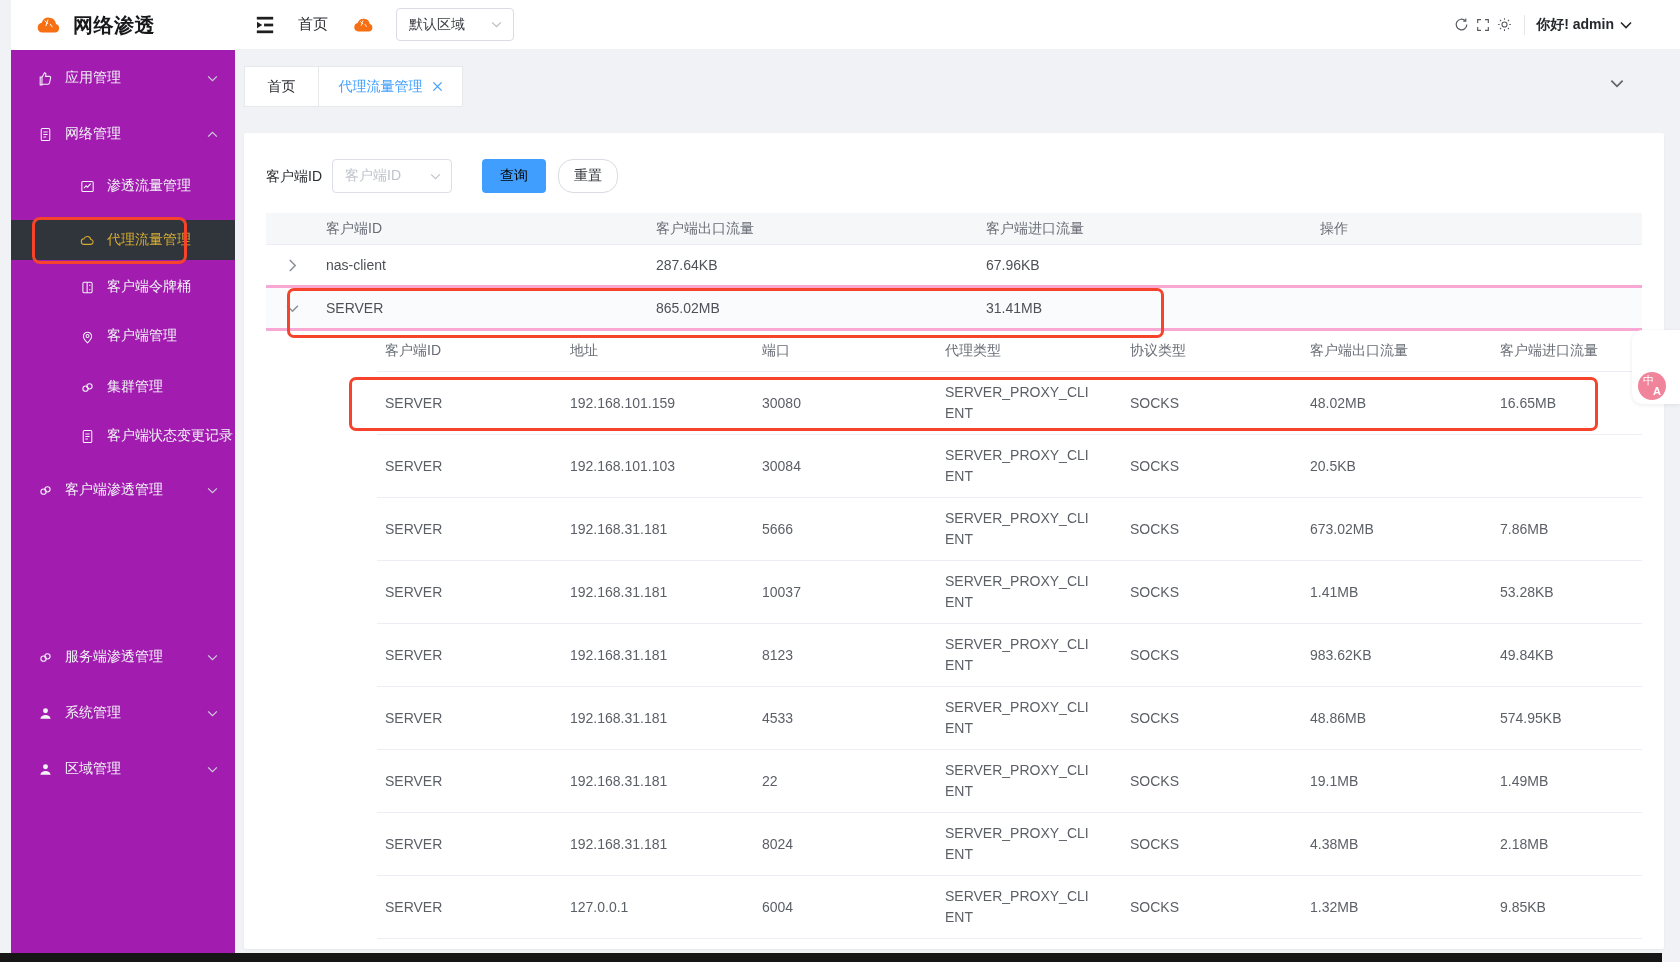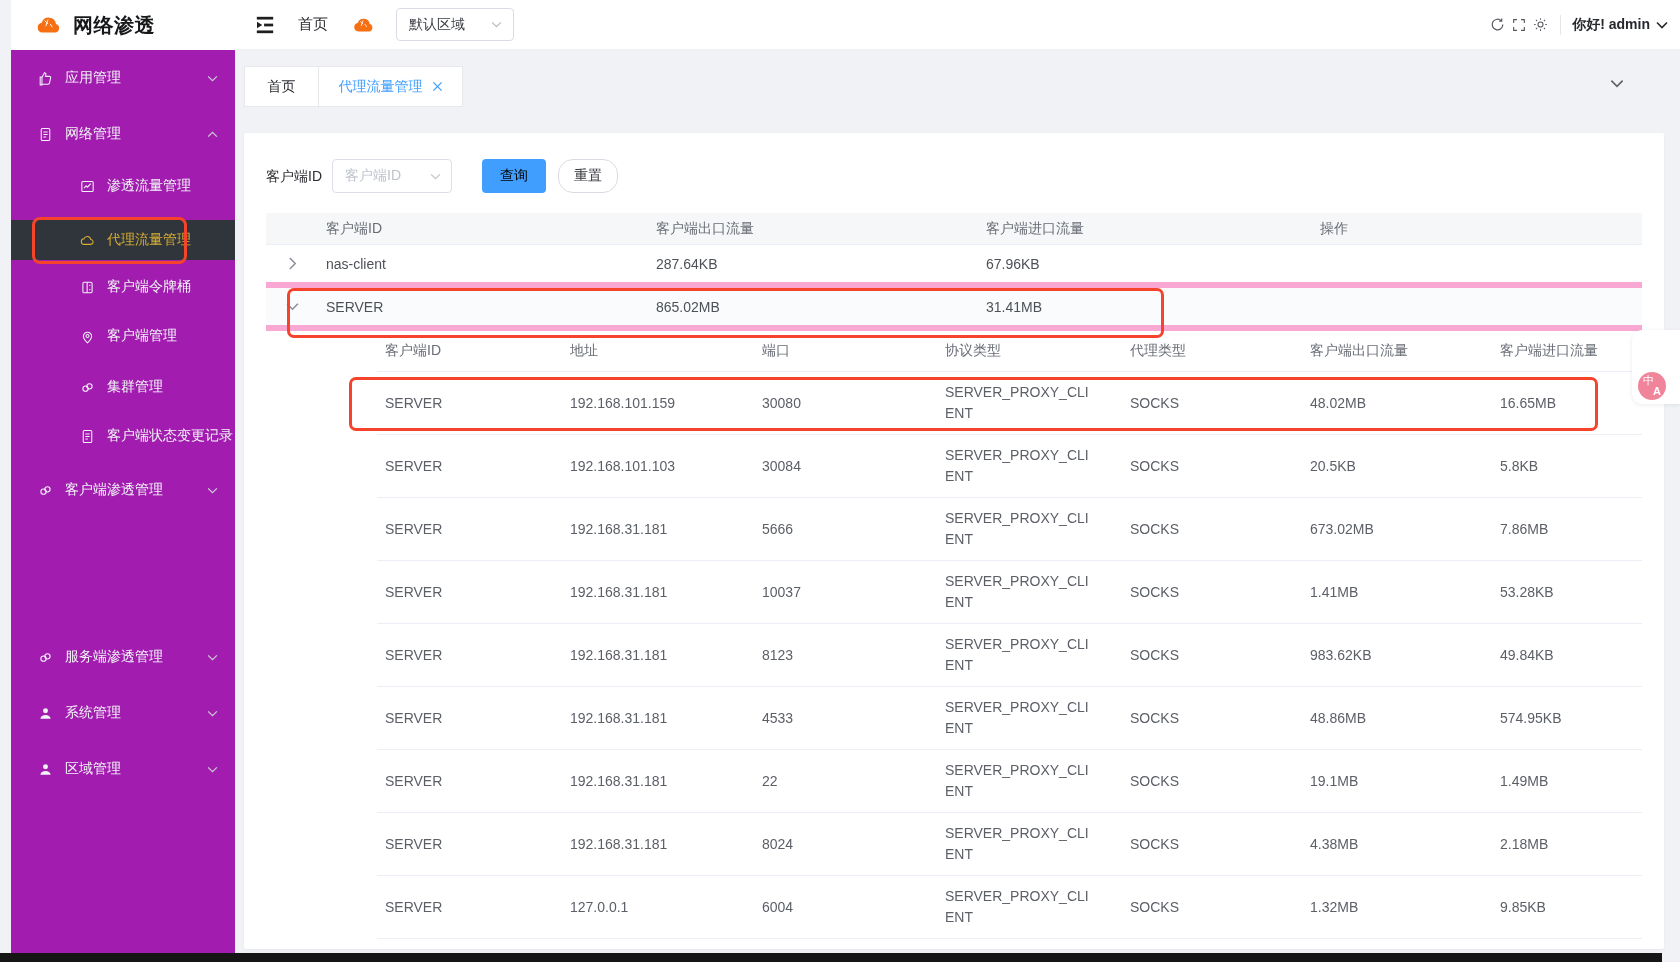--- a/index.html
+++ b/index.html
@@ -26,21 +26,21 @@
 
   
   .topbar { position:absolute; left:224px; top:0; width:1456px; height:50px; background:#fff;
     border-bottom:1px solid #f0f1f3; display:flex; align-items:center; z-index:1; }
   .fold-btn { margin-left:30px; cursor:pointer; }
   .crumb { margin-left:22px; font-size:15px; color:#2b2d31; cursor:pointer; }
   .mini-cloud { margin-left:22px; }
   .region-select { margin-left:20px; width:118px; height:33px; border:1px solid #d9dce3; border-radius:4px;
     display:flex; align-items:center; justify-content:space-between; padding:0 11px 0 12px;
     font-size:14px; color:#3a3d42; background:#fff; cursor:pointer; }
-  .top-right { margin-left:auto; display:flex; align-items:center; gap:5px; padding-right:12px; }
+  .top-right { margin-left:auto; display:flex; align-items:center; gap:5px; padding-right:48px; }
   .top-icon { color:#55585e; cursor:pointer; }
   .v-div { width:1px; height:20px; background:#e4e6ea; margin:0 6px; }
   .greeting { font-size:14px; font-weight:bold; color:#26282c; cursor:pointer; display:flex; align-items:center; gap:6px; }
 
   
   .tabbar { position:absolute; left:244px; top:66px; height:41px; display:flex; z-index:1; }
   .tab { height:41px; background:#fff; border:1px solid #e6e8ec; display:flex; align-items:center;
     justify-content:center; font-size:14px; color:#2b2d31; cursor:pointer; }
   .tab.first { width:75px; }
   .tab.active { width:144px; border-left:none; color:#409eff; gap:9px; }
@@ -60,21 +60,21 @@
     font-family:inherit; }
   .btn-plain { position:absolute; left:314px; top:26px; width:60px; height:34px; background:#fff;
     color:#33363b; font-size:14px; border:1px solid #d9dce3; border-radius:15px; cursor:pointer;
     font-family:inherit; }
 
   
   .otable { position:absolute; left:22px; top:80px; width:1376px; }
   .o-row { display:grid; grid-template-columns:52px 330px 330px 334px 330px; align-items:stretch; }
   .o-head { height:32px; background:#f6f7f9; border-bottom:1px solid #ebeef5; }
   .o-head .cell { color:#696d75; }
-  .o-data { height:43px; border-bottom:6px solid #f9a8d4; background:#fff;text-align:right; }
+  .o-data { height:43px; border-bottom:3px solid #f9a8d4; background:#fff;text-align:right; }
   .o-data.expanded { background:#fafbfc; }
   .cell { display:flex; align-items:center; padding-left:8px; font-size:14px; color:#4d5157; overflow:hidden; }
   .cell.exp { justify-content:center; padding-left:0; color:#8a8f99; cursor:pointer; }
 
   
   .itable { position:absolute; left:133px; top:198px; width:1265px; }
   .i-row { display:grid; grid-template-columns:185px 192px 183px 185px 180px 190px 150px; }
   .i-head { height:41px; border-bottom:1px solid #ebeef5; }
   .i-head .cell { color:#696d75; }
   .i-data { height:63px; border-bottom:1px solid #ebeef5; }
@@ -322,22 +322,22 @@
       <div class="cell">31.41MB</div>
       <div class="cell"></div>
     </div>
   </section>
 
   <section class="itable">
     <div class="i-row i-head">
       <div class="cell">客户端ID</div>
       <div class="cell">地址</div>
       <div class="cell">端口</div>
+      <div class="cell">代理类型</div>
       <div class="cell">协议类型</div>
-      <div class="cell">代理类型</div>
       <div class="cell">客户端出口流量</div>
       <div class="cell">客户端进口流量</div>
     </div>
 
     <div class="i-row i-data">
       <div class="cell">SERVER</div>
       <div class="cell">192.168.101.159</div>
       <div class="cell">30080</div>
       <div class="cell wrapcell">
           <span>SERVER_PROXY_CLIENT</span>
@@ -348,21 +348,20 @@
     </div>
     <div class="i-row i-data">
       <div class="cell">SERVER</div>
       <div class="cell">192.168.101.103</div>
       <div class="cell">30084</div>
       <div class="cell wrapcell">
           <span>SERVER_PROXY_CLIENT</span>
         </div>
       <div class="cell">SOCKS</div>
       <div class="cell">20.5KB</div>
-      <div class="cell">5.8KB</div>
     </div>
     <div class="i-row i-data">
       <div class="cell">SERVER</div>
       <div class="cell">192.168.31.181</div>
       <div class="cell">5666</div>
       <div class="cell wrapcell">
           <span>SERVER_PROXY_CLIENT</span>
         </div>
       <div class="cell">SOCKS</div>
       <div class="cell">673.02MB</div>

